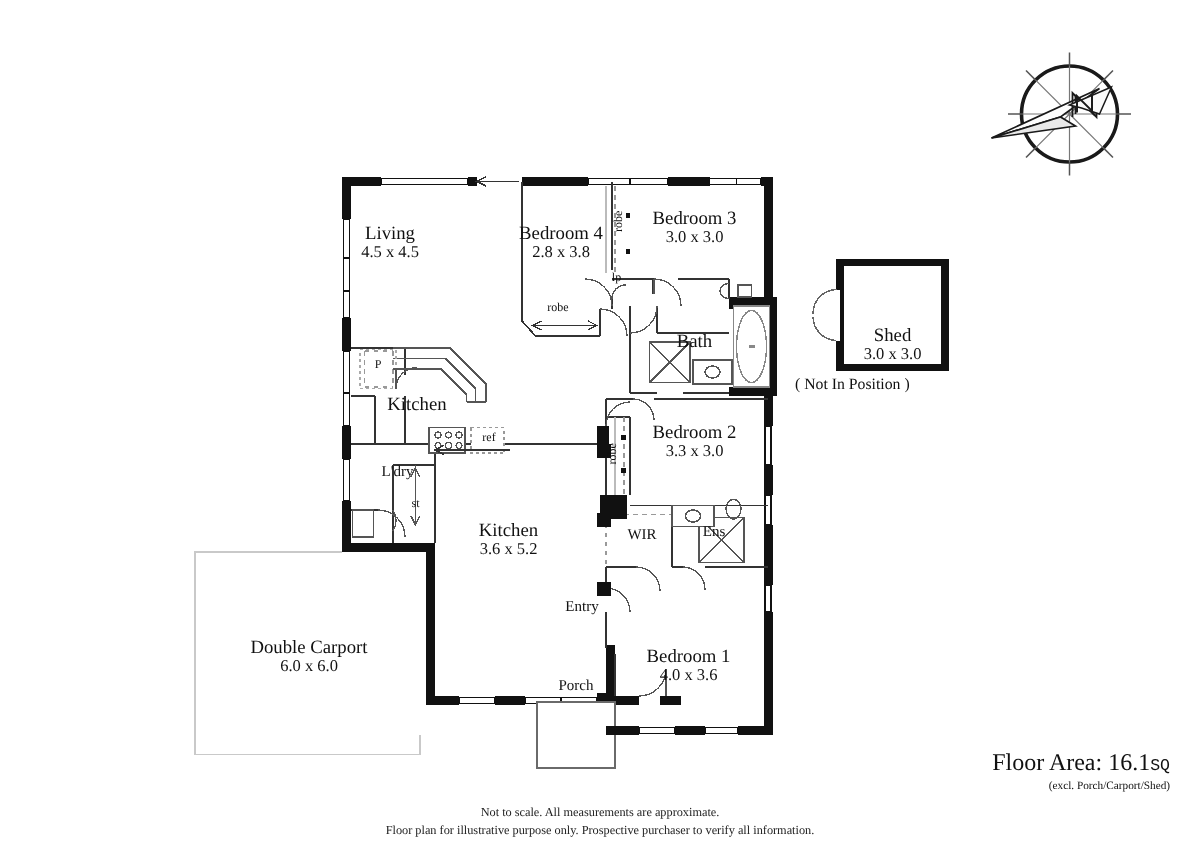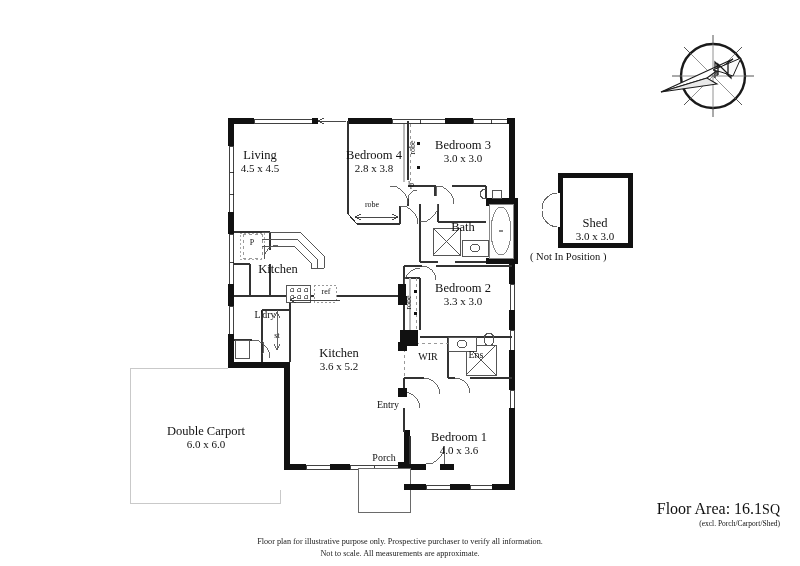--- a/index.html
+++ b/index.html
@@ -85,21 +85,22 @@
     left: 430px;
     top: 500px;
     width: 350px;
     text-align: right;
   }
   #floorarea .fa-main {
     font-size: 16px;
     color: #111;
   }
   #floorarea .fa-sq {
-    font-size: 14px;
+    font-size: 11px;
+    font-family: Liberation Mono, monospace;
   }
   #floorarea .fa-sub {
     font-size: 7.5px;
     color: #111;
     margin-top: 1px;
   }
   #disclaimer {
     position: absolute;
     left: 0;
     top: 536px;
@@ -572,17 +573,17 @@
 
   <div id="floorarea">
     <div class="fa-main">
       <span>Floor Area:</span>
       <span>16.1</span><span class="fa-sq">SQ</span>
     </div>
     <div class="fa-sub">(excl. Porch/Carport/Shed)</div>
   </div>
 
   <div id="disclaimer">
+    <div>Not to scale. All measurements are approximate.</div>
     <div>Floor plan for illustrative purpose only. Prospective purchaser to verify all information.</div>
-    <div>Not to scale. All measurements are approximate.</div>
   </div>
 
 </div>
 
 </body></html>

